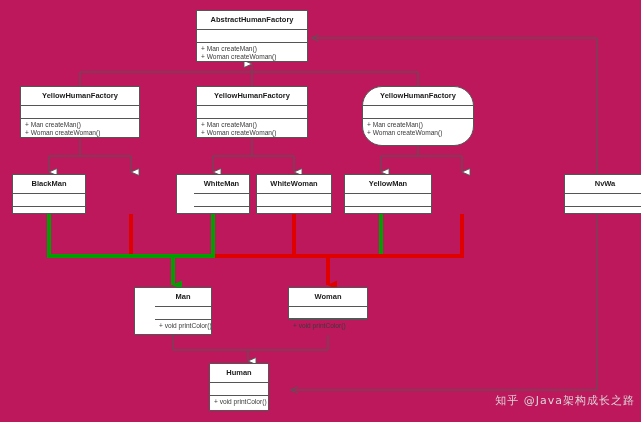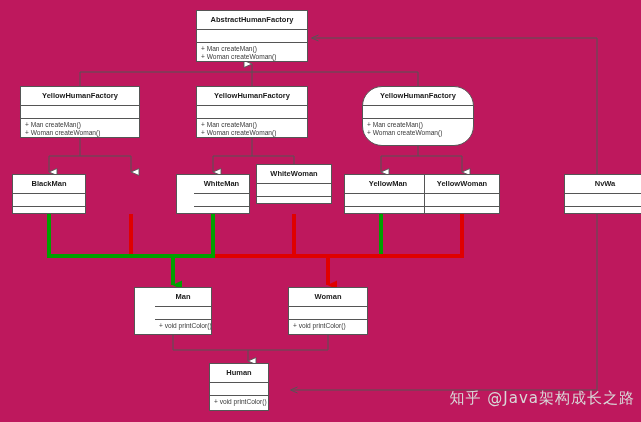--- a/index.html
+++ b/index.html
@@ -61,21 +61,21 @@
     white-space: nowrap;
   }
   .empty-ops {
     height: 13px;
     padding: 0;
   }
   .watermark {
     position: absolute;
     right: 6px;
     bottom: 14px;
-    font-size: 15px;
+    font-size: 11px;
     color: #d8d8d8;
     letter-spacing: 1px;
     white-space: nowrap;
     z-index: 2;
     font-family: "DejaVu Sans", sans-serif;
     margin-top: 44px;
   }
 </style>
 </head>
 <body>
@@ -194,53 +194,48 @@
     <div class="uml-ops empty-ops"></div>
   </div>
 
 
   <div class="uml-box" style="left:176px; top:174px; width:74px; height:40px;padding-left:17px;">
     <div class="uml-title">WhiteMan</div>
     <div class="uml-attrs"></div>
     <div class="uml-ops empty-ops"></div>
   </div>
 
-  <div class="uml-box" style="left:256px; top:164px; width:76px; height:40px;">
+  <div class="uml-box" style="left:256px; top:174px; width:76px; height:40px;">
     <div class="uml-title">WhiteWoman</div>
     <div class="uml-attrs"></div>
     <div class="uml-ops empty-ops"></div>
   </div>
 
   <div class="uml-box" style="left:344px; top:174px; width:88px; height:40px;">
     <div class="uml-title">YellowMan</div>
     <div class="uml-attrs"></div>
     <div class="uml-ops empty-ops"></div>
   </div>
 
-  <div class="uml-box" style="left:424px; top:174px; width:76px; height:40px;">
-    <div class="uml-title">YellowWoman</div>
-    <div class="uml-attrs"></div>
-    <div class="uml-ops empty-ops"></div>
-  </div>
 
   <div class="uml-box" style="left:564px; top:174px; width:82px; height:40px;">
     <div class="uml-title">NvWa</div>
     <div class="uml-attrs"></div>
     <div class="uml-ops empty-ops"></div>
   </div>
 
   <div class="uml-box" style="left:134px; top:287px; width:78px; height:48px;padding-left:20px;">
     <div class="uml-title">Man</div>
     <div class="uml-attrs"></div>
     <div class="uml-ops">
       <div>+ void printColor()</div>
     </div>
   </div>
 
-  <div class="uml-box" style="left:288px; top:287px; width:80px; height:48px;">
+  <div class="uml-box" style="left:288px; top:287px; width:80px; height:32px;">
     <div class="uml-title">Woman</div>
     <div class="uml-attrs"></div>
     <div class="uml-ops">
       <div>+ void printColor()</div>
     </div>
   </div>
 
   <div class="uml-box" style="left:209px; top:363px; width:60px; height:48px;">
     <div class="uml-title">Human</div>
     <div class="uml-attrs"></div>

